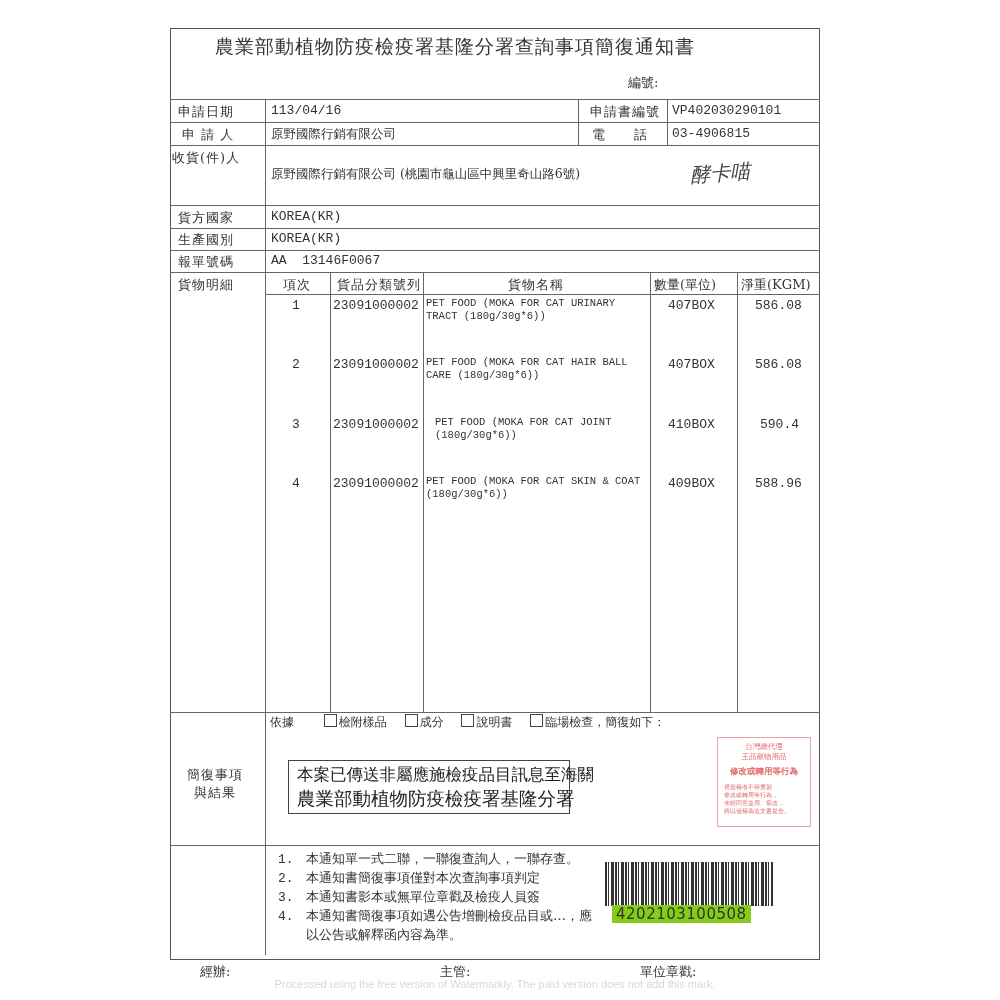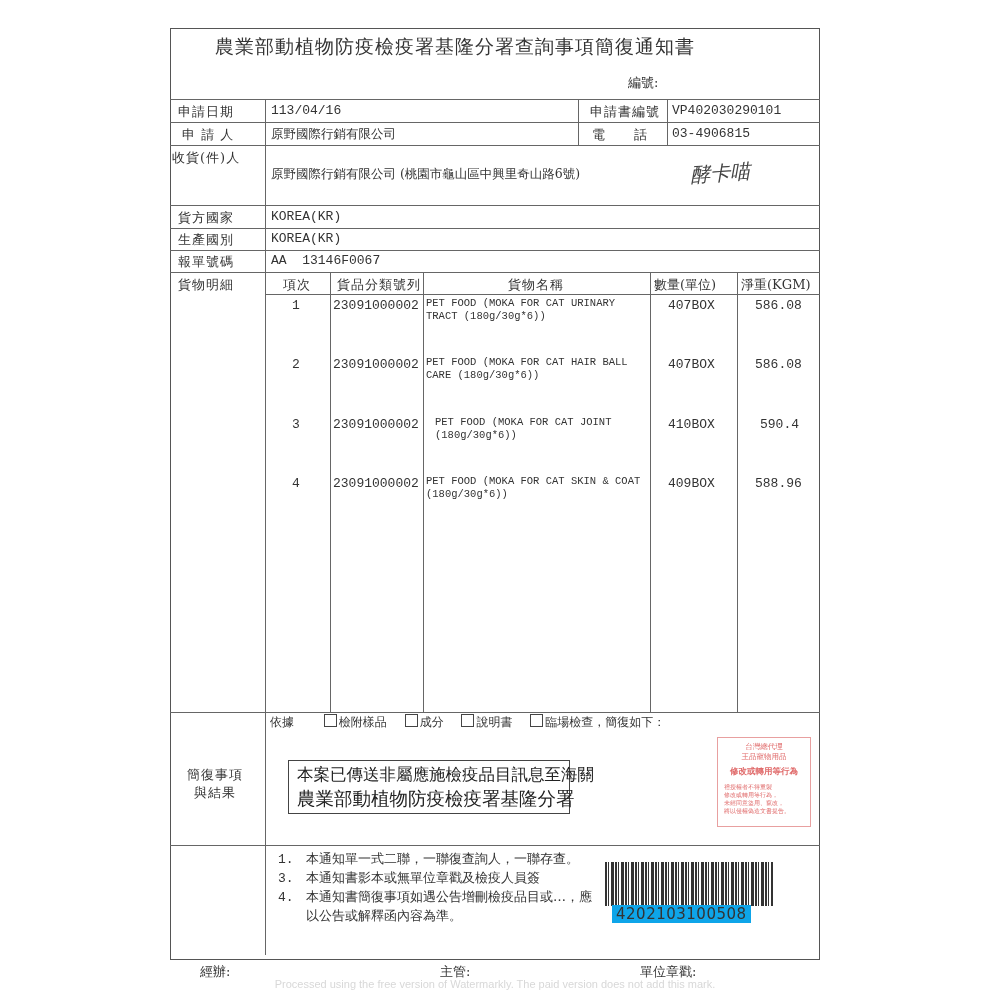--- a/index.html
+++ b/index.html
@@ -20,21 +20,21 @@
   .chk{display:inline-block;width:11px;height:11px;border:1px solid #444;vertical-align:-1px;margin-right:2px;}
   .basis{position:absolute;left:270px;top:714px;font-size:12px;color:#333;white-space:nowrap;}
   .basis span.item{margin-right:14px;}
   .pinkbox{position:absolute;left:717px;top:737px;width:94px;height:90px;border:1.5px solid #e8a0a0;box-sizing:border-box;text-align:center;color:#e06a6a;font-family:"DejaVu Sans",sans-serif;}
   .pinkbox .l1{font-size:7.5px;margin-top:4px;line-height:10px;}
   .pinkbox .l2{font-size:8.5px;margin-top:4px;font-weight:bold;}
   .pinkbox .l3{font-size:6px;line-height:8px;margin-top:5px;text-align:left;padding-left:6px;}
   .notes{position:absolute;left:278px;top:850px;font-size:13px;line-height:18px;color:#333;}
   .notes .n{display:inline-block;width:28px;font-family:"Liberation Mono",monospace;}
   .barcode{position:absolute;left:605px;top:862px;width:168px;height:44px;background:repeating-linear-gradient(90deg,#333 0 2px,#fff 2px 3px,#333 3px 4px,#fff 4px 6px,#333 6px 9px,#fff 9px 10px);}
-  .barnum{position:absolute;left:612px;top:905px;font-family:"DejaVu Sans",sans-serif;font-size:15px;color:#333;letter-spacing:0.5px;background:#0ea5e9;padding:0 4px;}
+  .barnum{position:absolute;left:612px;top:905px;font-family:"DejaVu Sans",sans-serif;font-size:15px;color:#333;letter-spacing:0.5px;background:#84cc16;padding:0 4px;}
   .footer{position:absolute;top:963px;font-size:13px;color:#333;}
   .wm{position:absolute;left:170px;top:978px;width:650px;text-align:center;font-family:"Liberation Sans",sans-serif;font-size:11px;color:#d8d8d8;}
 </style>
 </head>
 <body>
 
 <div class="doc"></div>
 
 <div class="abs title">農業部動植物防疫檢疫署基隆分署查詢事項簡復通知書</div>
 <div class="abs serial">編號:</div>
@@ -142,20 +142,21 @@
   <div class="l3">
     <div>禮授權者不得重製</div>
     <div>修改或轉用等行為，</div>
     <div>未經同意盜用、竄改，</div>
     <div>將以侵權偽造文書提告。</div>
   </div>
 </div>
 
 <div class="notes">
   <div><span class="n">1.</span><span>本通知單一式二聯，一聯復查詢人，一聯存查。</span></div>
+  <div><span class="n">2.</span><span>本通知書簡復事項僅對本次查詢事項判定</span></div>
   <div><span class="n">3.</span><span>本通知書影本或無單位章戳及檢疫人員簽</span></div>
   <div><span class="n">4.</span><span>本通知書簡復事項如遇公告增刪檢疫品目或…，應</span></div>
   <div><span class="n"></span><span>以公告或解釋函內容為準。</span></div>
 </div>
 
 <div class="barcode"></div>
 <div class="barnum">4202103100508</div>
 
 <div class="footer" style="left:200px;">經辦:</div>
 <div class="footer" style="left:440px;">主管:</div>

